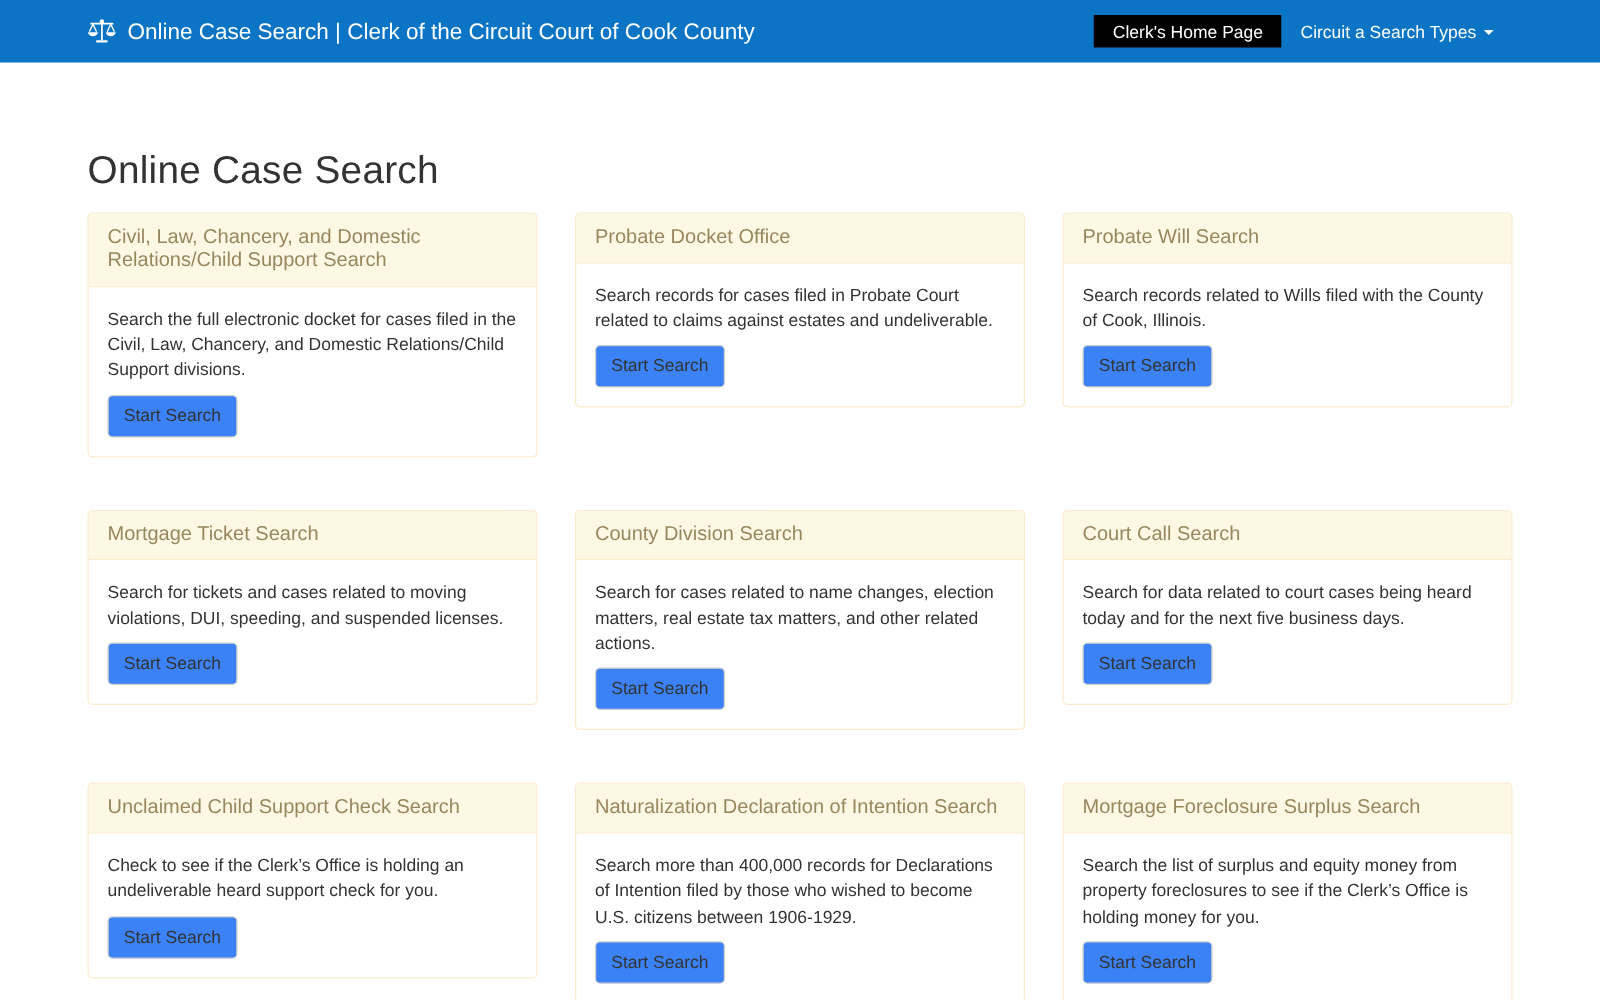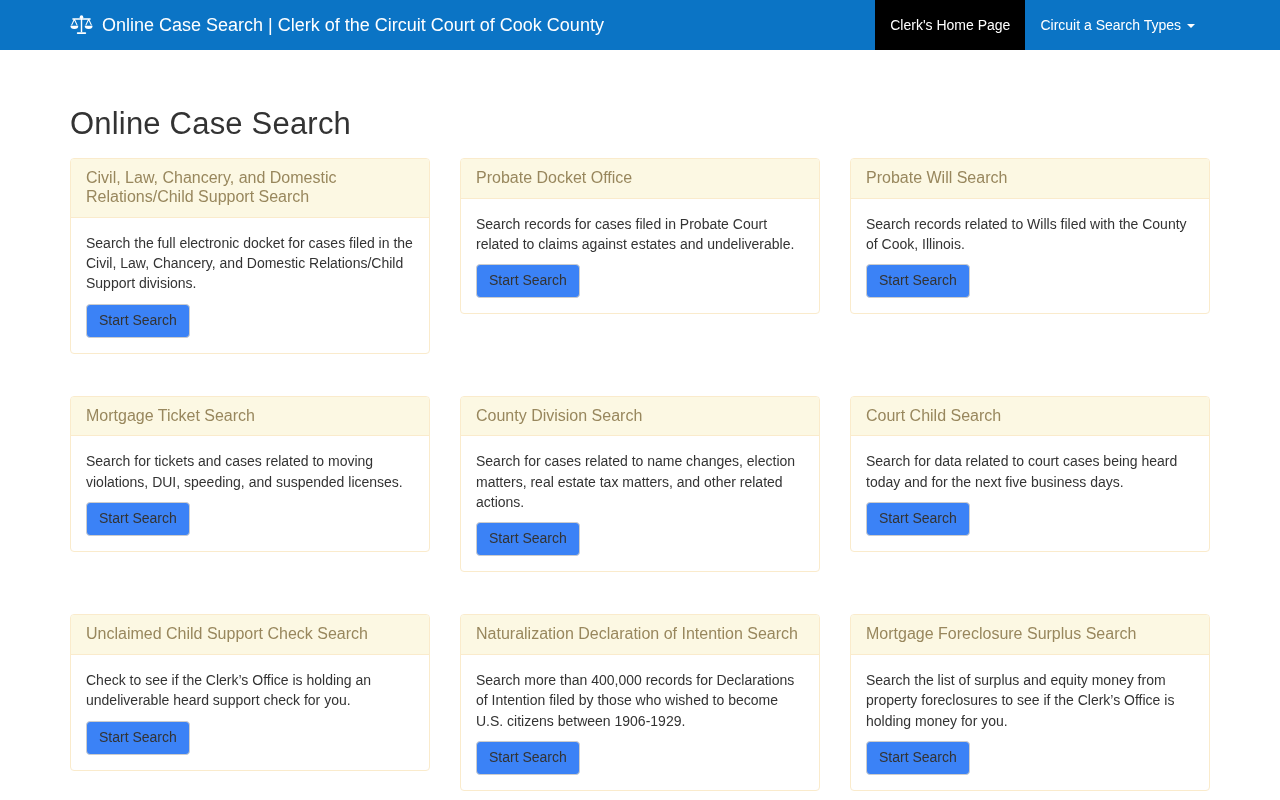--- a/index.html
+++ b/index.html
@@ -11,21 +11,21 @@
     --card-header-text:#98875d;
     --body-text:#333333;
     --button-border:#cccccc;
   }
   *{box-sizing:border-box;}
   html,body{margin:0;padding:0;}
   body{
     width:1280px;height:800px;overflow:hidden;background:#ffffff;
     font-family:"Liberation Sans", sans-serif;color:var(--body-text);
   }
-  .container{width:1170px;margin:0 auto;padding:0 15px;gap:25px;}
+  .container{width:1170px;margin:0 auto;padding:12px 15px;gap:25px;}
 
   
   .navbar{height:50px;background:var(--navbar-bg);}
   .nav-inner{display:flex;justify-content:space-between;align-items:stretch;height:50px;}
   .brand{display:flex;align-items:center;gap:9px;color:var(--navbar-text);
     font-size:18px;text-decoration:none;white-space:nowrap;}
   .brand svg{display:block;}
   .nav-right{display:flex;align-items:stretch;text-align:center;}
   .nav-item{display:flex;align-items:center;gap:6px;padding:0 15px;color:var(--navbar-text);
     font-size:14px;text-decoration:none;cursor:pointer;white-space:nowrap;}
@@ -117,21 +117,21 @@
       </div>
     </div>
     <div class="panel">
       <div class="panel-heading">County Division Search</div>
       <div class="panel-body">
         <p>Search for cases related to name changes, election matters, real estate tax matters, and other related actions.</p>
         <button class="btn">Start Search</button>
       </div>
     </div>
     <div class="panel">
-      <div class="panel-heading">Court Child Search</div>
+      <div class="panel-heading">Court Call Search</div>
       <div class="panel-body">
         <p>Search for data related to court cases being heard today and for the next five business days.</p>
         <button class="btn">Start Search</button>
       </div>
     </div>
   </div>
 
   <div class="row">
     <div class="panel">
       <div class="panel-heading">Unclaimed Child Support Check Search</div>

